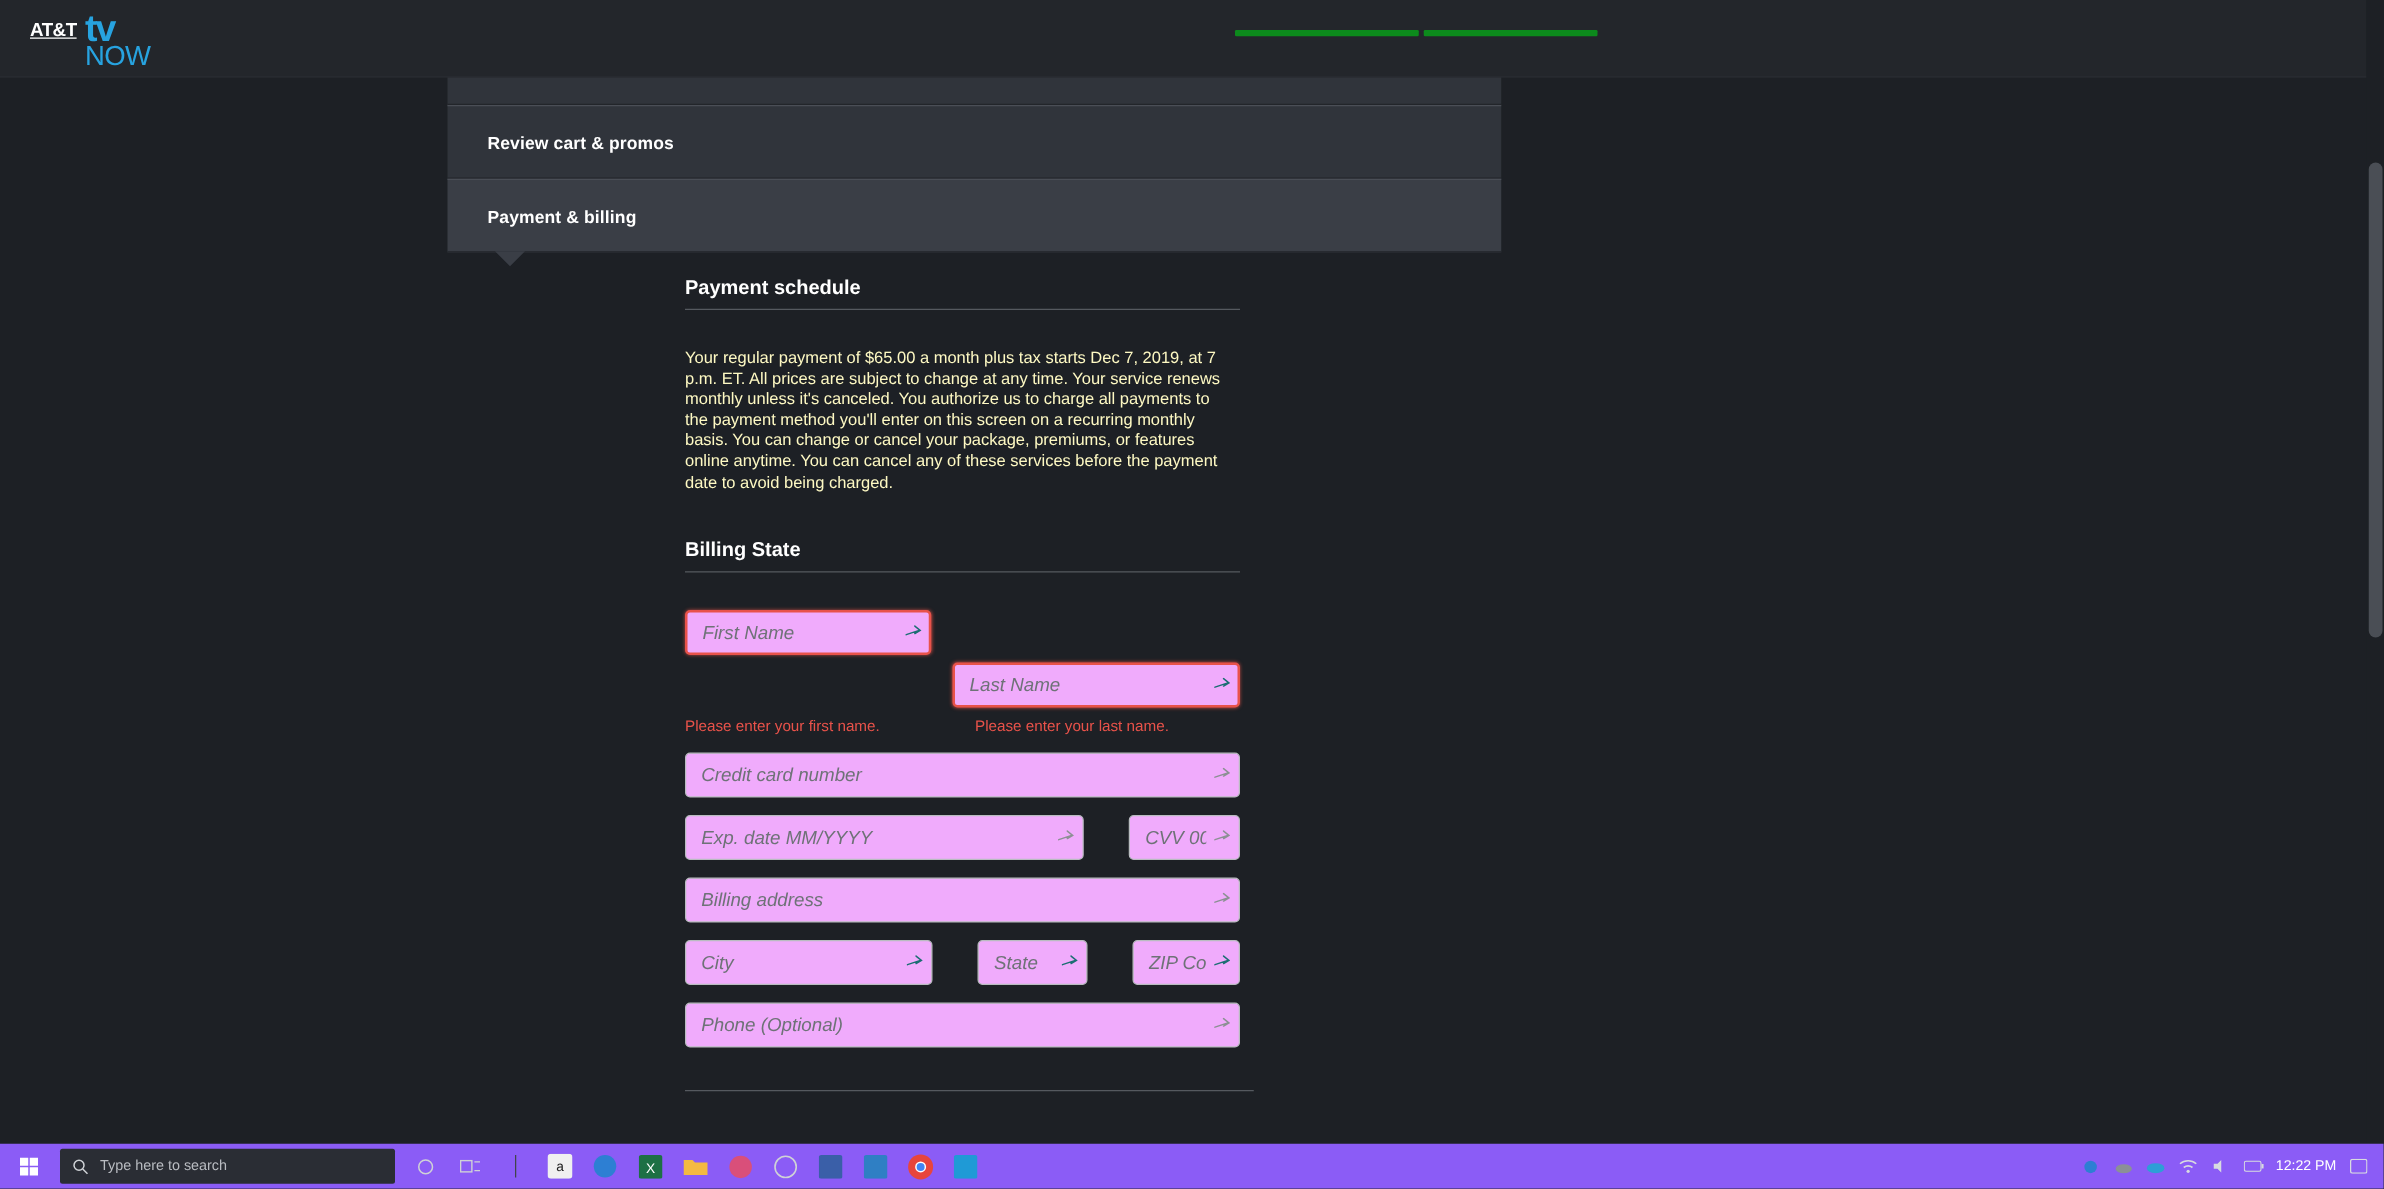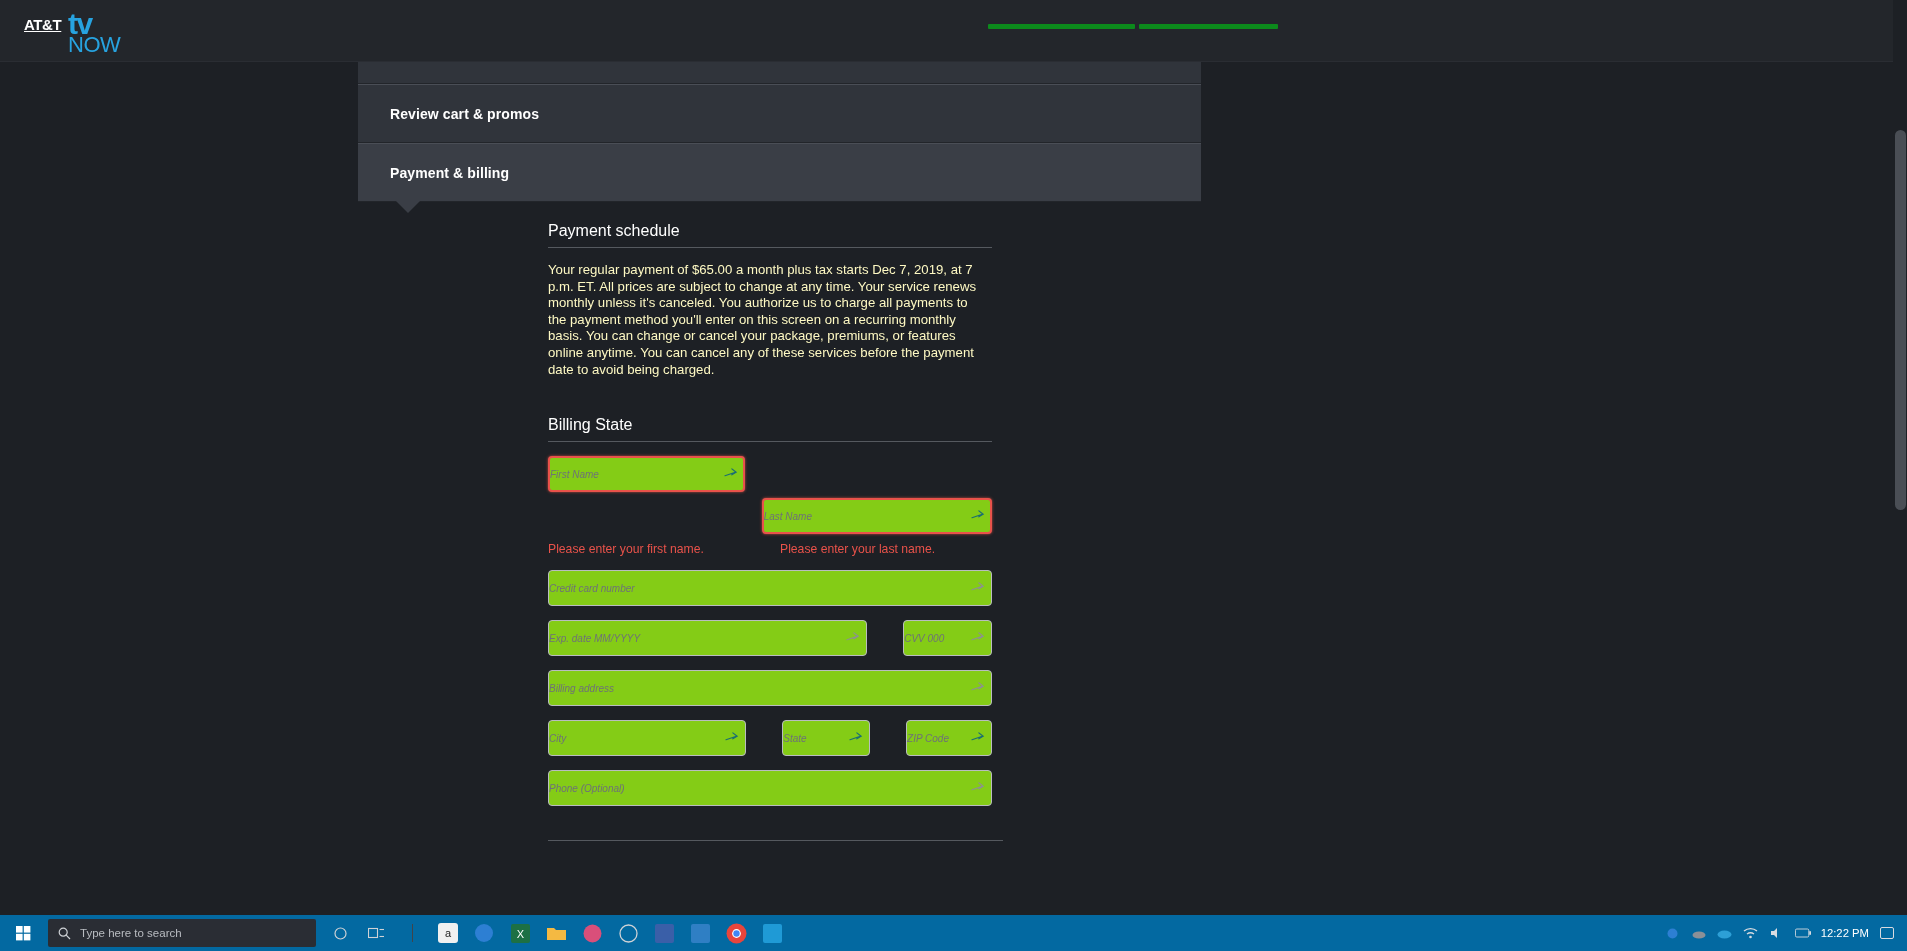--- a/index.html
+++ b/index.html
@@ -98,24 +98,24 @@
 
   
   .content {
     position: absolute;
     left: 548px; top: 222px;
     width: 444px;
   }
   .sec-heading {
     color: #ffffff;
     font-size: 16px;
-    font-weight: normal;
+    font-weight: bold;
     padding-bottom: 7px;
     border-bottom: 1px solid #55595f;
-    margin-bottom: 14px;
+    margin-bottom: 30px;
   }
   .sched-text {
     color: #fef9c3;
     font-size: 13.2px;
     line-height: 16.6px;
     width: 441px;
   }
   .billing-head {
     margin-top: 38px;
   }
@@ -126,26 +126,26 @@
     margin-top: 14px;
   }
   .field {
     position: relative;
     height: 36px;
   }
   .field input {
     width: 100%; height: 100%;
     border: 1px solid #b9bcc0;
     border-radius: 4px;
-    background: #84cc16;
+    background: #f0abfc;
     font-family: "Liberation Sans", sans-serif;
-    font-size: 10px;
+    font-size: 15px;
     font-style: italic;
     color: #333;
-    padding: 0 26px 0 0;
+    padding: 0 26px 0 12px;
     outline: none;
   }
   .field input::placeholder {
     color: #6e7277;
     font-style: italic;
     opacity: 1;
   }
   .field.error input {
     border: 2px solid #e8524a;
     box-shadow: 0 0 3px rgba(232,82,74,.8);
@@ -196,21 +196,21 @@
     width: 11px; height: 380px;
     background: #4a4e55;
     border-radius: 6px;
   }
 
   
   .taskbar {
     position: absolute;
     left: 0; bottom: 0;
     width: 1907px; height: 36px;
-    background: #0369a1;
+    background: #8b5cf6;
     display: flex; align-items: center;
   }
   .tb-start {
     width: 46px; height: 36px;
     display: flex; align-items: center; justify-content: center;
   }
   .tb-search {
     width: 268px; height: 28px;
     background: #2a2d34;
     border-radius: 2px;

